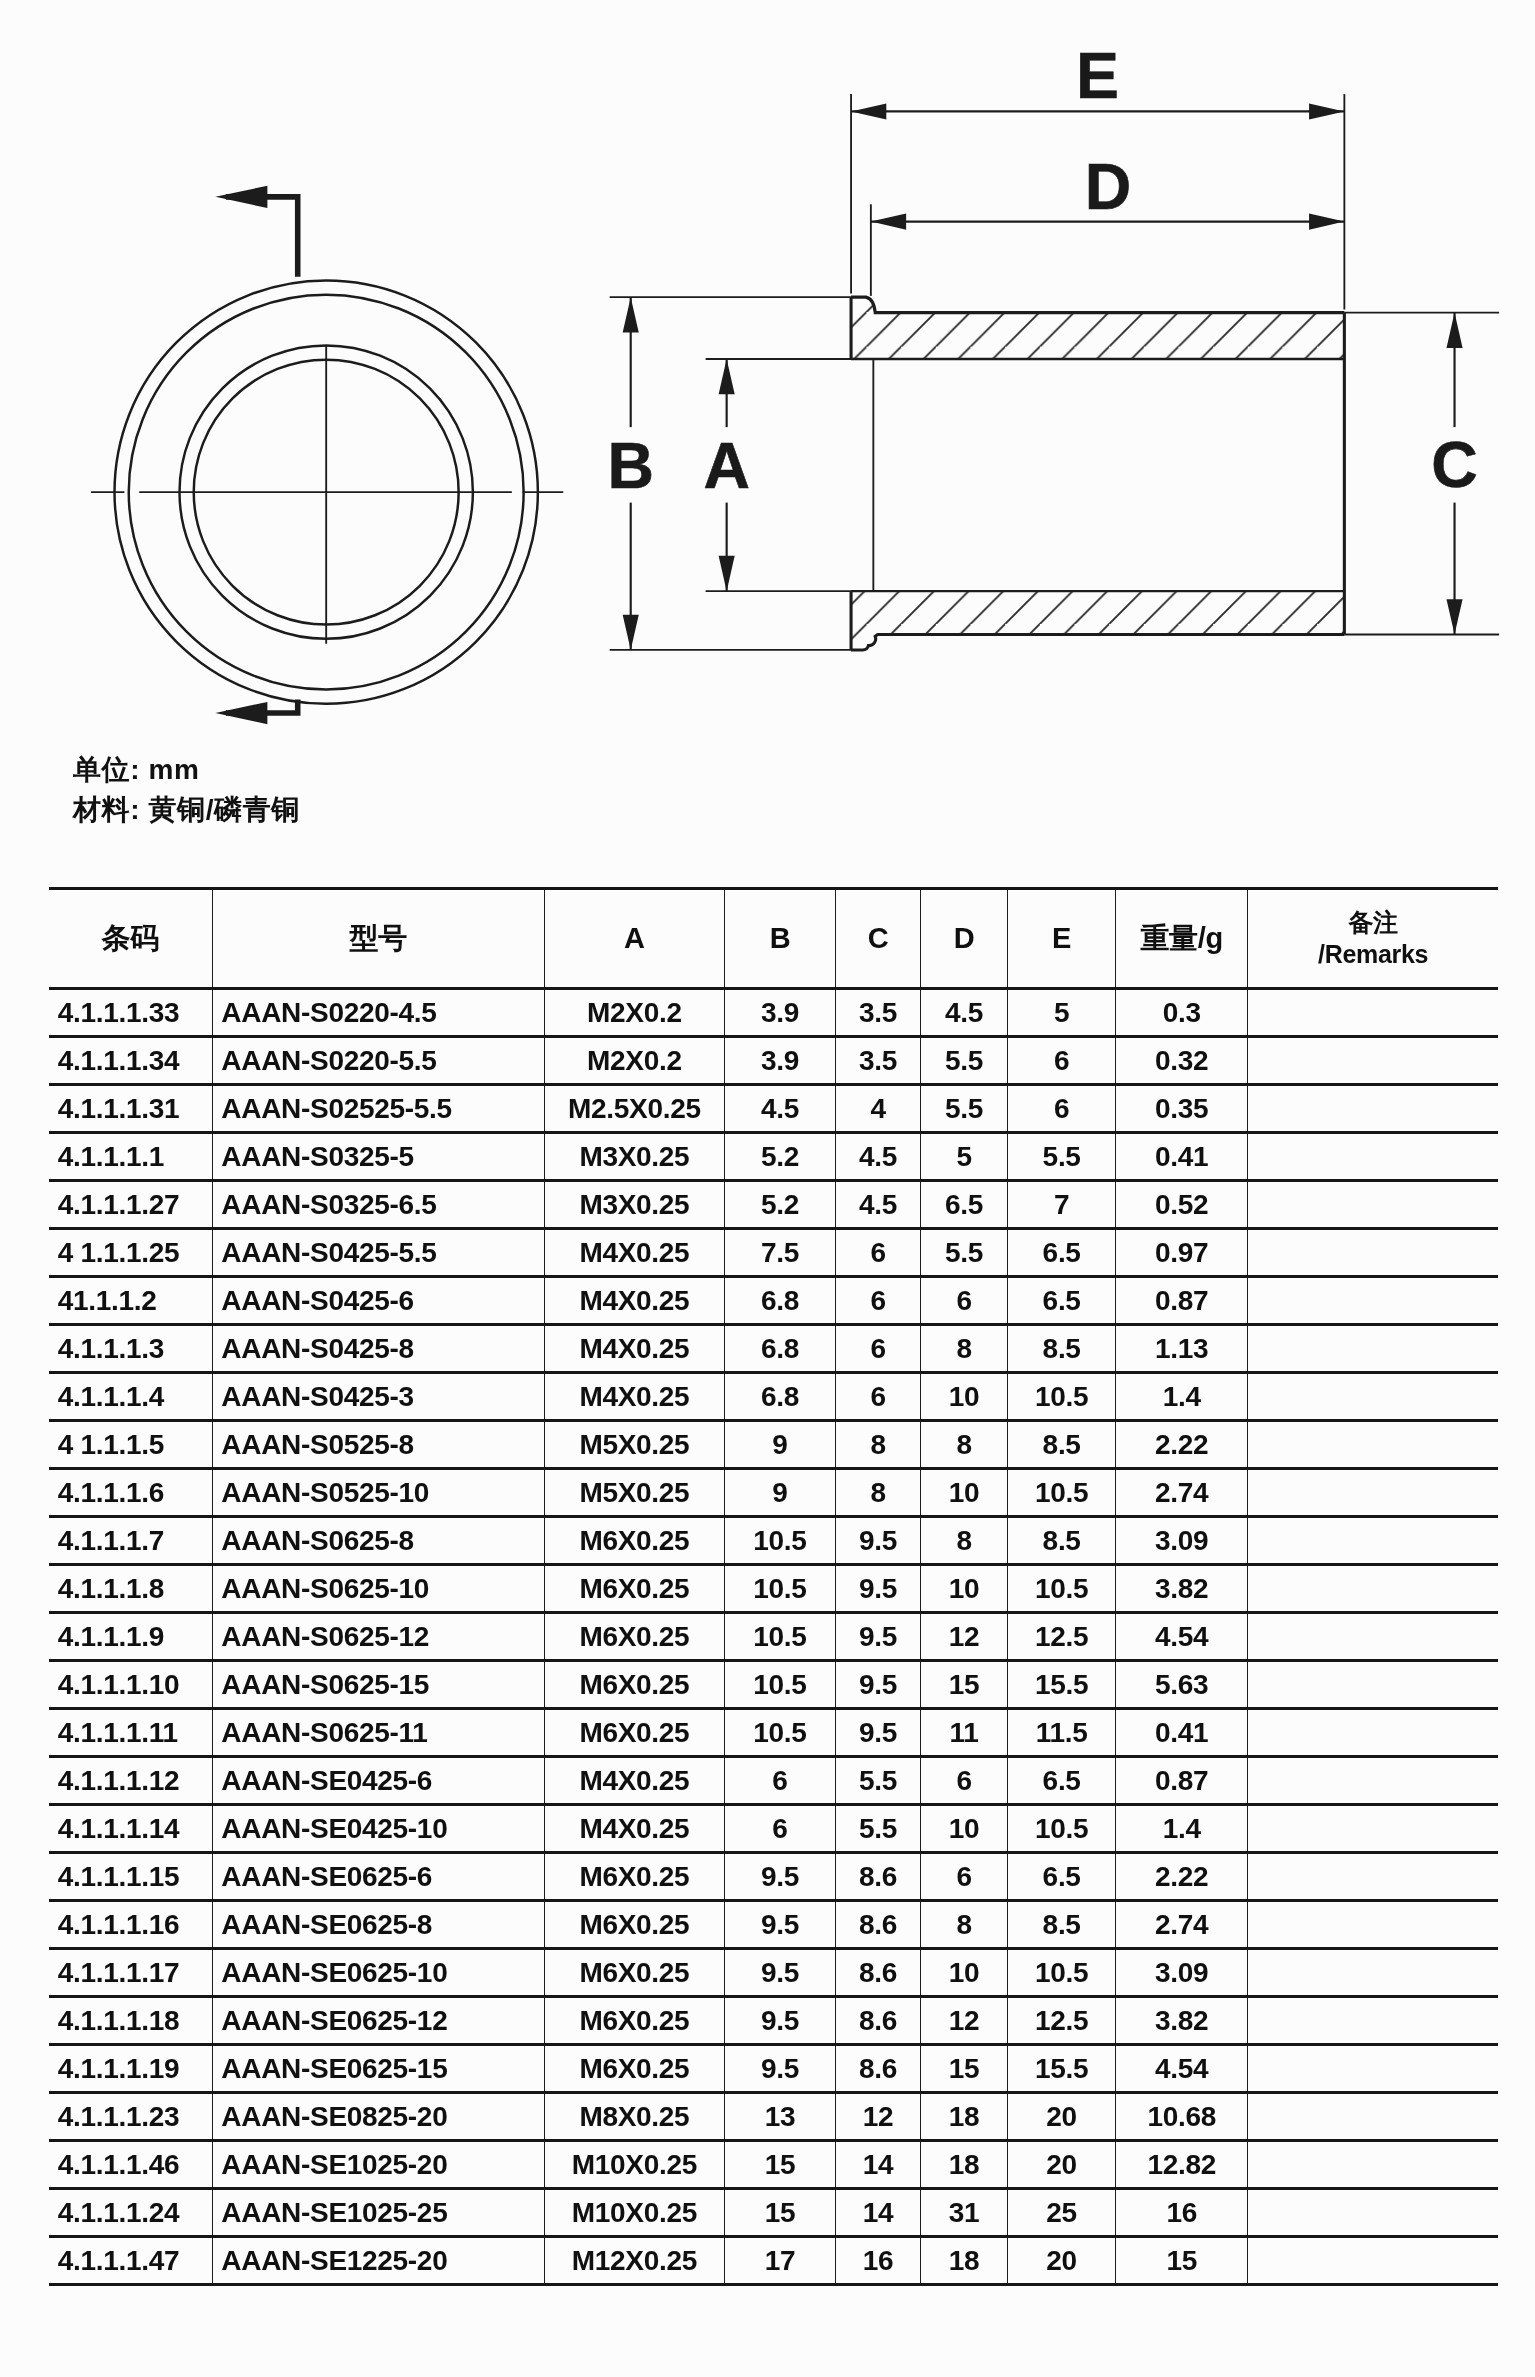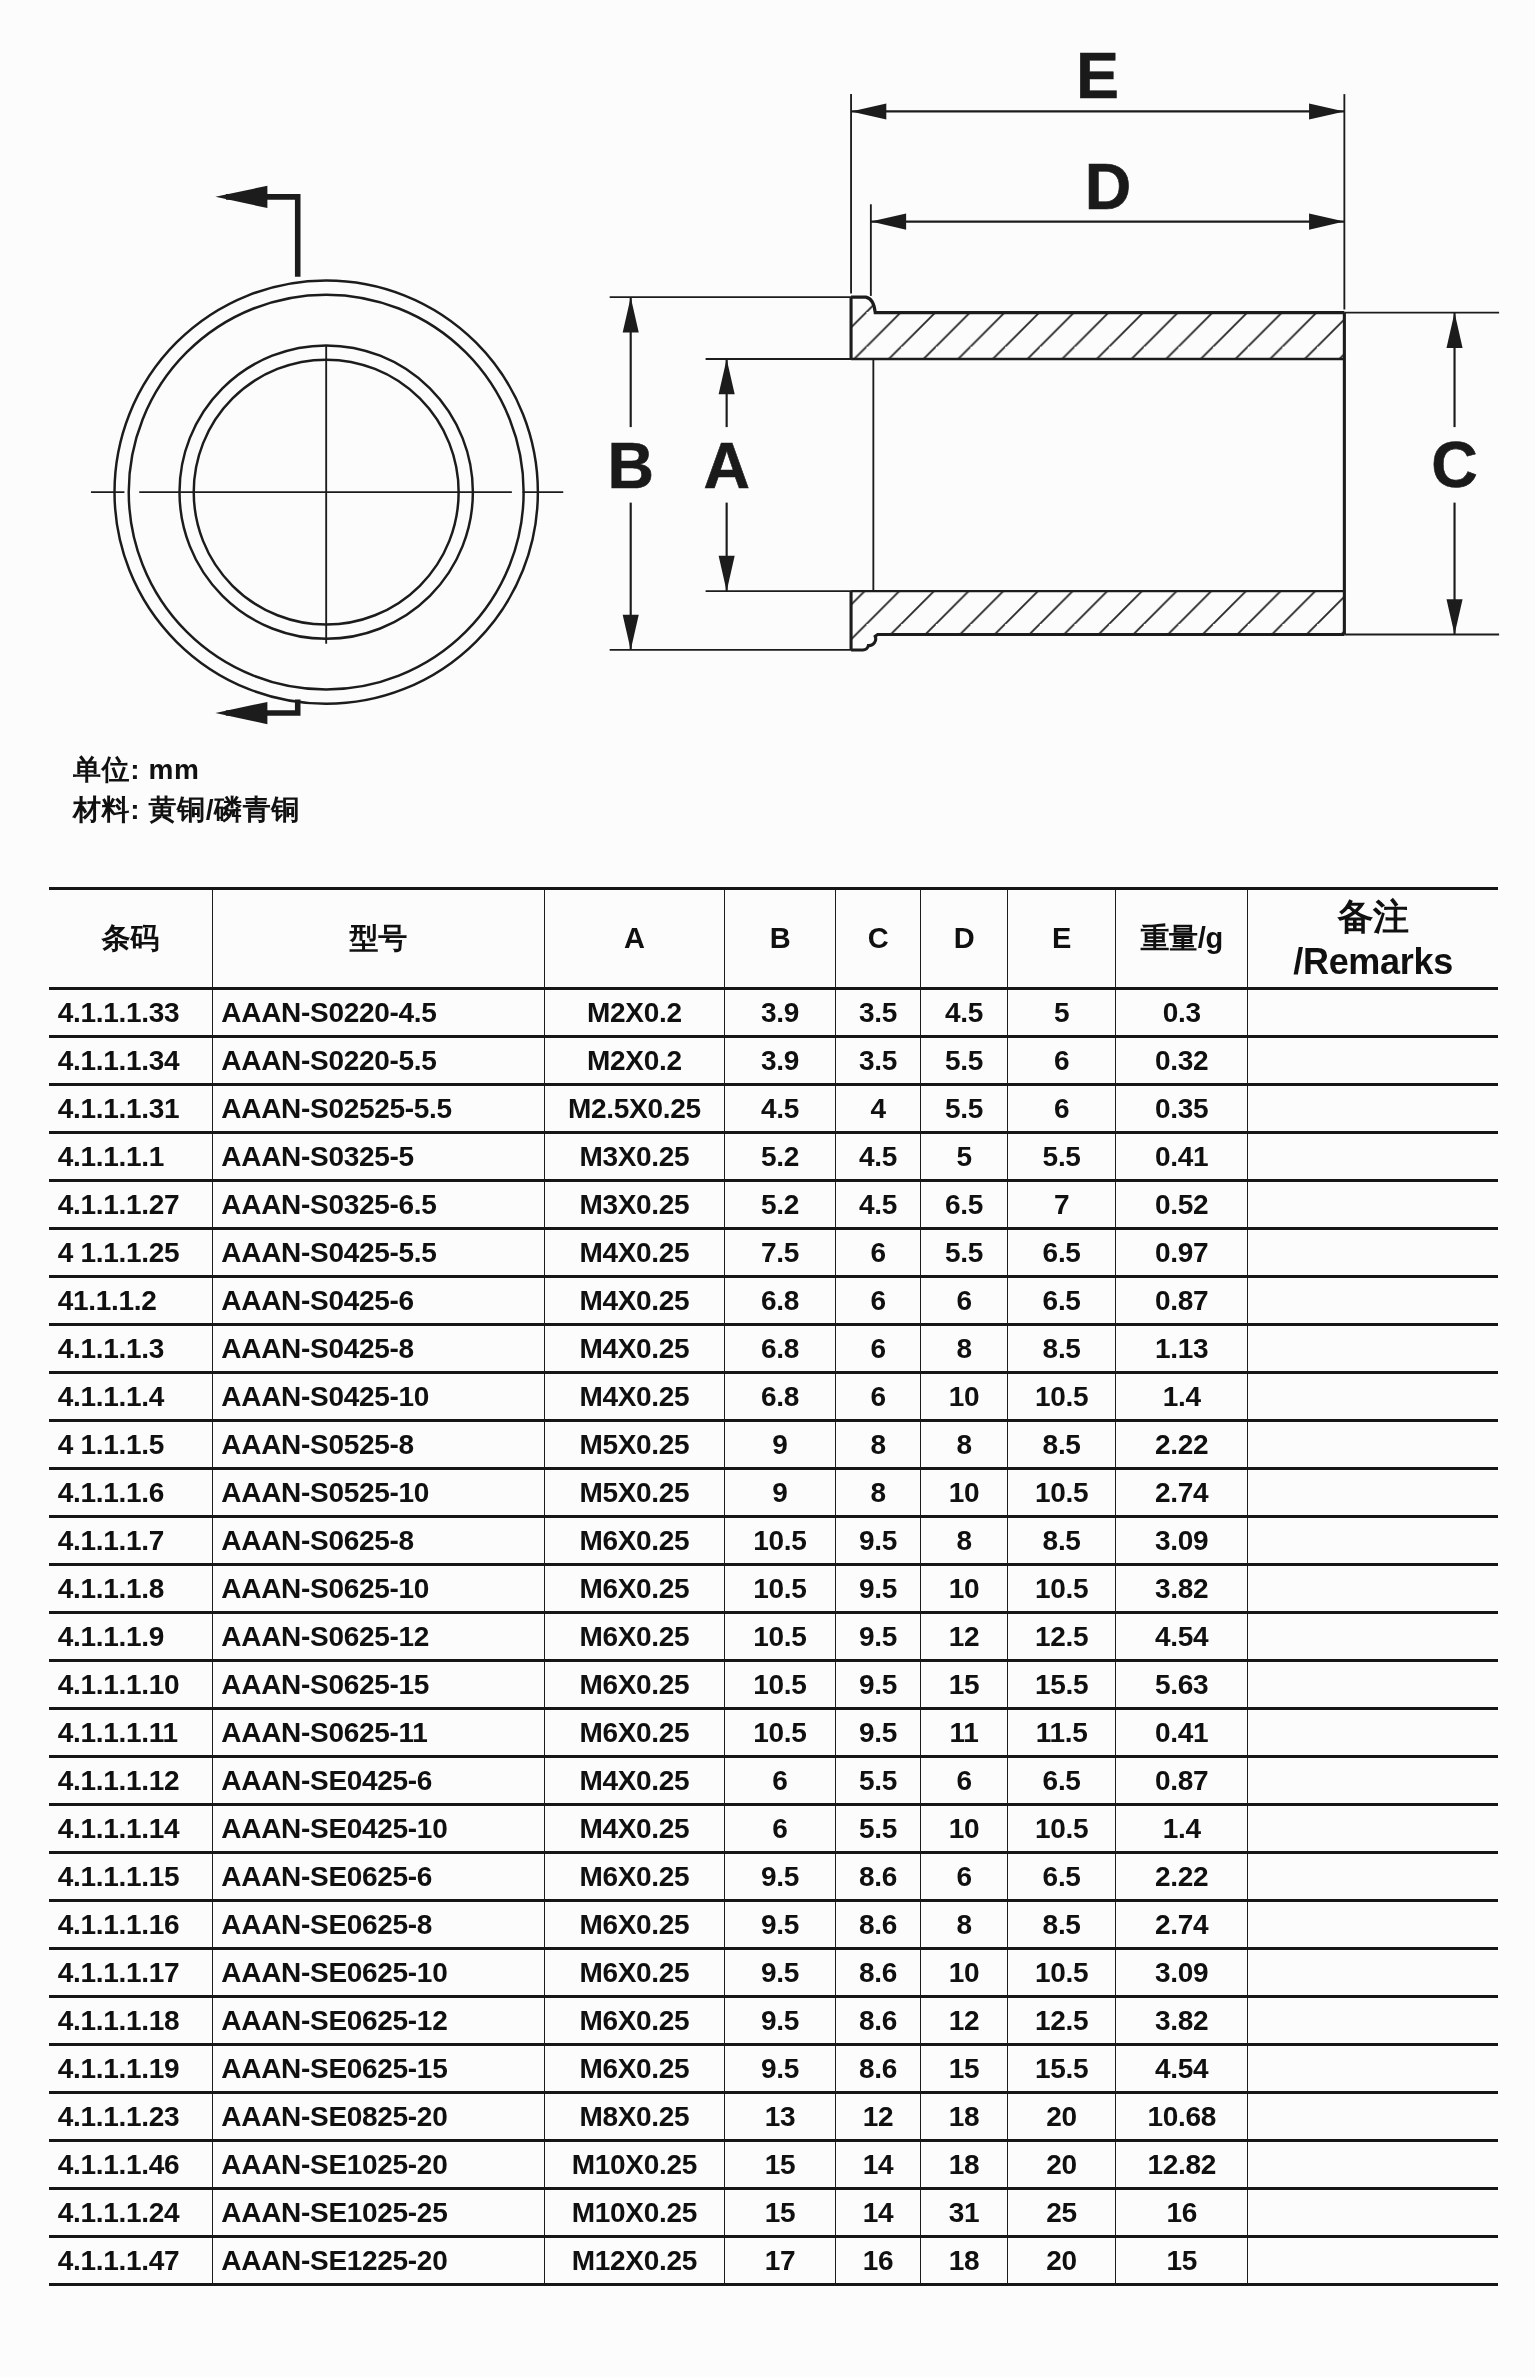--- a/index.html
+++ b/index.html
@@ -34,21 +34,21 @@
     border-right:1.9px solid #1d1d1d;
     padding:0 3.7px;
     text-align:center;vertical-align:middle;
     white-space:nowrap;overflow:hidden;
   }
   .spec-table th{border-top:3.1px solid #161616;font-size:29px;}
   .spec-table th:last-child,.spec-table td:last-child{border-right:none;}
   .spec-table thead tr{height:100px;}
   .spec-table tbody tr{height:48px;}
   .spec-table td.al{text-align:left;padding-left:8.7px;}
-  .remarks-head{line-height:1.25;font-size:36px;}
+  .remarks-head{line-height:1.25;font-size:25px;}
   col.c-barcode{width:163px;} col.c-model{width:332px;}
   col.c-a{width:180px;} col.c-b{width:111px;} col.c-c{width:85px;}
   col.c-d{width:87px;} col.c-e{width:108px;} col.c-w{width:132px;}
   col.c-r{width:250px;}
 </style>
 </head>
 <body>
 
 <div class="page">
 
@@ -267,21 +267,21 @@
       <td>M4X0.25</td>
       <td>6.8</td>
       <td>6</td>
       <td>8</td>
       <td>8.5</td>
       <td>1.13</td>
       <td></td>
     </tr>
         <tr>
       <td class="al">4.1.1.1.4</td>
-      <td class="al">AAAN-S0425-10</td>
+      <td class="al">AAAN-S0425-3</td>
       <td>M4X0.25</td>
       <td>6.8</td>
       <td>6</td>
       <td>10</td>
       <td>10.5</td>
       <td>1.4</td>
       <td></td>
     </tr>
         <tr>
       <td class="al">4 1.1.1.5</td>

